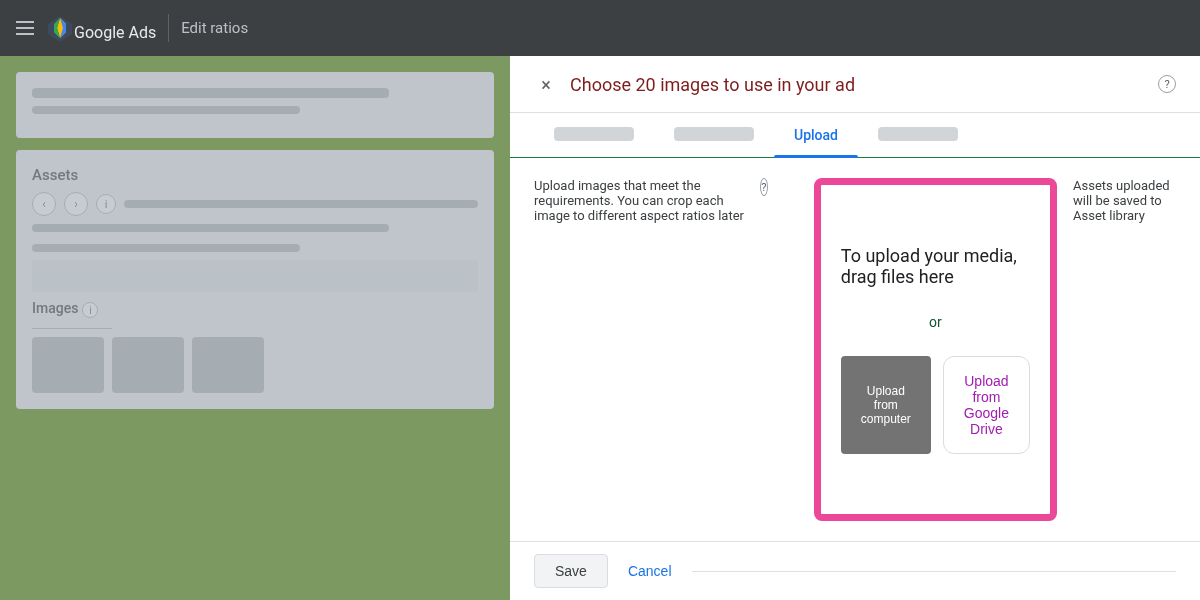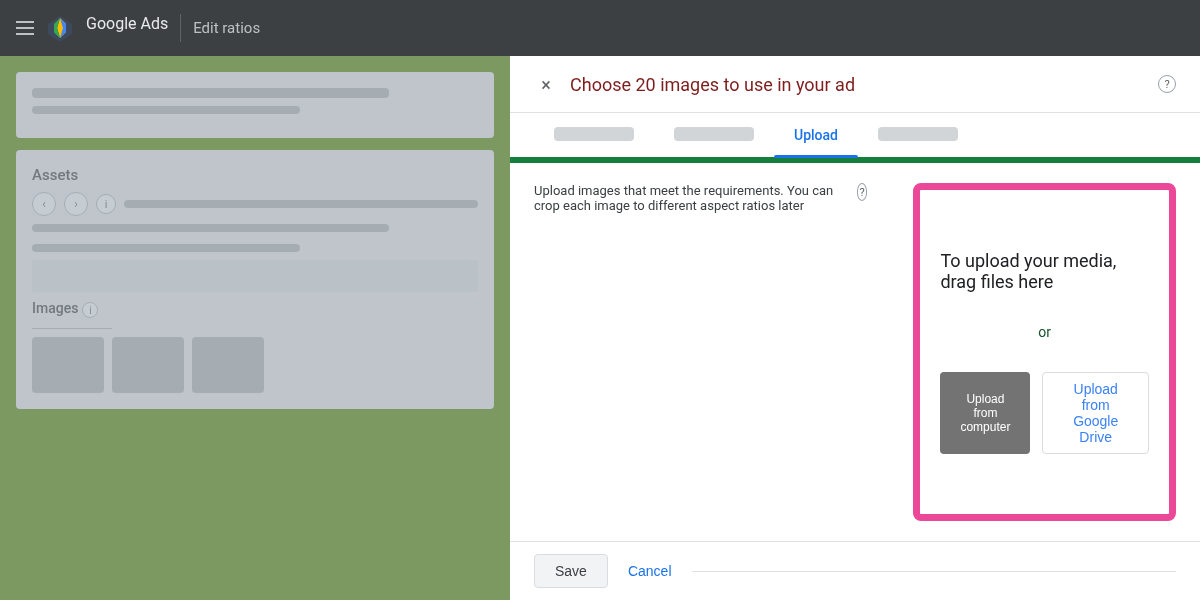--- a/index.html
+++ b/index.html
@@ -23,21 +23,21 @@
       gap: 12px;
       flex-shrink: 0;
     }
     .top-bar-hamburger {
       display: flex; flex-direction: column; gap: 4px; cursor: pointer;
     }
     .top-bar-hamburger span {
       display: block; width: 18px; height: 2px; background: #bdc1c6;
     }
     .google-ads-logo {
-      display: flex; align-items: flex-start; gap: 12px;
+      display: flex; align-items: flex-end; gap: 0;
     }
     .ads-diamond {
       width: 28px; height: 28px;
     }
     .top-bar-title {
       color: #e8eaed;
       font-size: 16px;
       font-weight: 400;
     }
     .top-bar-divider {
@@ -154,21 +154,21 @@
     .help-icon-circle {
       width: 18px; height: 18px; border-radius: 50%;
       border: 1px solid #9aa0a6;
       display: flex; align-items: center; justify-content: center;
       font-size: 11px; color: #5f6368; cursor: pointer;
     }
 
     
     .tabs-row {
       display: flex;
-      border-bottom: 6px solid #15803d;
+      border-bottom: 1px solid #15803d;
       padding: 0 24px;
       flex-shrink: 0;
     }
     .tab {
       padding: 14px 20px;
       cursor: pointer;
       font-size: 14px;
       color: #5f6368;
       position: relative;
       white-space: nowrap;
@@ -243,24 +243,24 @@
       color: #ffffff;
       border: none;
       border-radius: 4px;
       padding: 8px 20px;
       font-size: 12px;
       font-weight: 500;
       cursor: pointer;
     }
     .btn-gdrive {
       background: #ffffff;
-      color: #3b82f6;
+      color: #a21caf;
       border: 1px solid #dadce0;
-      border-radius: 4px;
-      padding: 8px 20px;
+      border-radius: 11px;
+      padding: 16px 20px;
       font-size: 14px;
       font-weight: 500;
       cursor: pointer;
     }
 
     .asset-library-note {
       font-size: 13px;
       color: #3c4043;
     }
 
@@ -378,20 +378,21 @@
 
       <div class="dropzone">
         <span class="dropzone-text">To upload your media, drag files here</span>
         <span class="dropzone-or">or</span>
         <div class="upload-buttons">
           <button class="btn-computer">Upload from computer</button>
           <button class="btn-gdrive">Upload from Google Drive</button>
         </div>
       </div>
 
+      <div class="asset-library-note">Assets uploaded will be saved to Asset library</div>
     </div>
 
     <div class="dialog-footer">
       <button class="btn-save">Save</button>
       <button class="btn-cancel">Cancel</button>
       <div class="footer-line"></div>
     </div>
 
   </div>
 </div>

